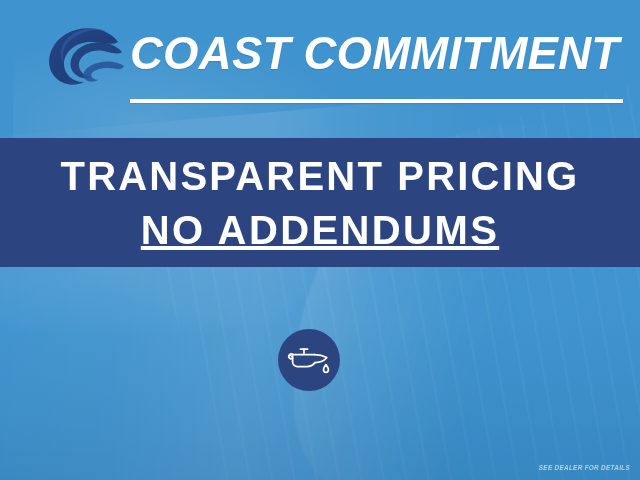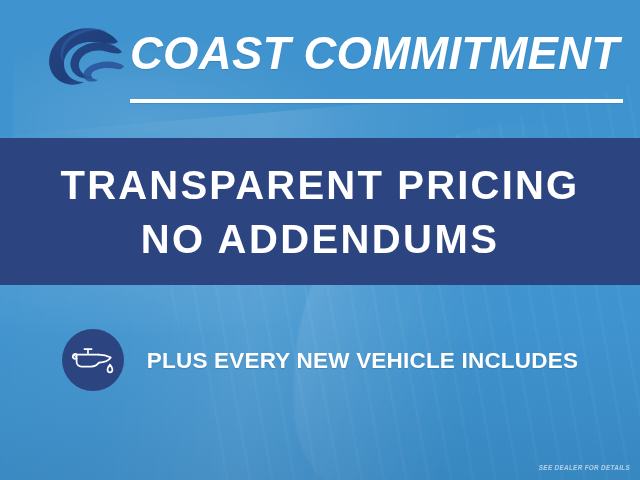--- a/index.html
+++ b/index.html
@@ -149,38 +149,39 @@
     background: #ffffff;
     box-shadow: 0 1px 1px rgba(20,70,115,0.18);
   }
 
   
   .navy-band {
     position: absolute;
     left: 0;
     top: 138px;
     width: 100%;
-    height: 147px;
+    height: 129px;
     background: #2c4480;
     display: flex;
     flex-direction: column;
     align-items: center;
     justify-content: center;
   }
   .navy-line {
     color: #ffffff;
     font-weight: bold;
     font-size: 40px;
     line-height: 54px;
     letter-spacing: 2.2px;
     white-space: nowrap;
     text-align: center;
   }
   .navy-line.line2 {
     letter-spacing: 2.4px;
+    text-decoration: underline;
   }
 
   
   .promo {
     position: absolute;
     left: 0;
     top: 318px;
     width: 100%;
     height: 84px;
     display: flex;
@@ -285,19 +286,18 @@
         </g>
 
         <path d="M42.6 21.5 C44.6 24.1 45.3 25.6 45.3 26.9
                  C45.3 28.6 44.1 29.9 42.6 29.9
                  C41.1 29.9 39.9 28.6 39.9 26.9
                  C39.9 25.6 40.6 24.1 42.6 21.5 Z" fill="none" stroke="#ffffff" stroke-width="1.9" stroke-linejoin="round"></path>
       </svg>
     </div>
 
     <div class="promo-text-group">
-      <div class="promo-text">PLUS EVERY NEW VEHICLE INCLUDES</div>
     </div>
   </div>
 
   <div class="fine-print">SEE DEALER FOR DETAILS</div>
 
 </div>
 
 </body></html>

